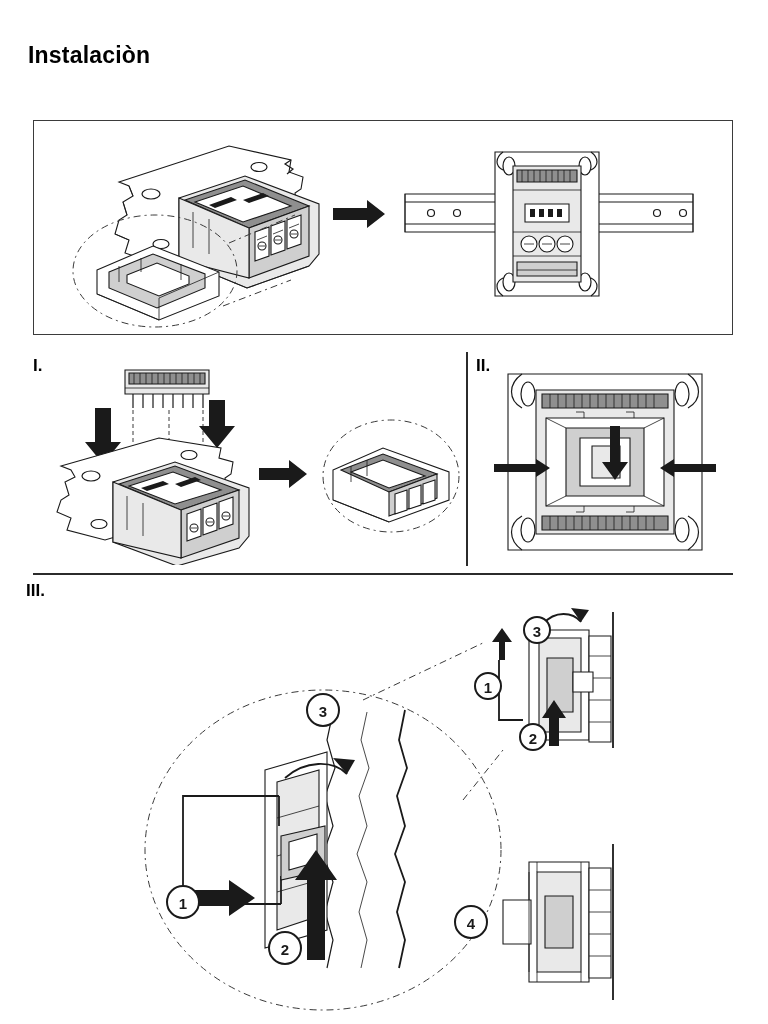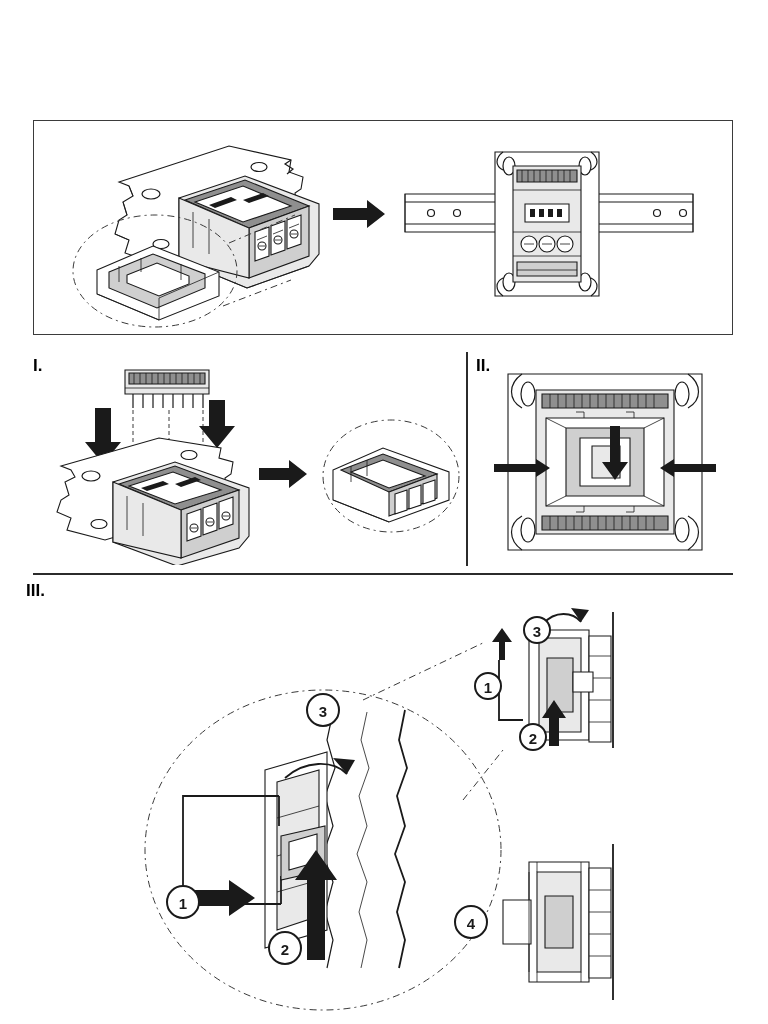--- a/index.html
+++ b/index.html
@@ -97,20 +97,21 @@
     fill: #1a1a1a;
     text-anchor: middle;
     dominant-baseline: central;
   }
 </style>
 </head>
 <body>
 
 <div class="page">
 
+  <div class="page-title">Instalaciòn</div>
 
   <div class="panel1"></div>
 
   <svg class="fig" style="left:33px; top:120px;" width="700" height="215" viewBox="0 0 700 215">
 
     <g>
 
       <path class="fil-w" d="M86,62 L196,26 L258,40 L256,52 L270,57 L268,69
                              L262,73 L264,86 L248,93 L250,104 L236,110
                              L130,146 L92,133 L96,120 L82,114 L86,100

